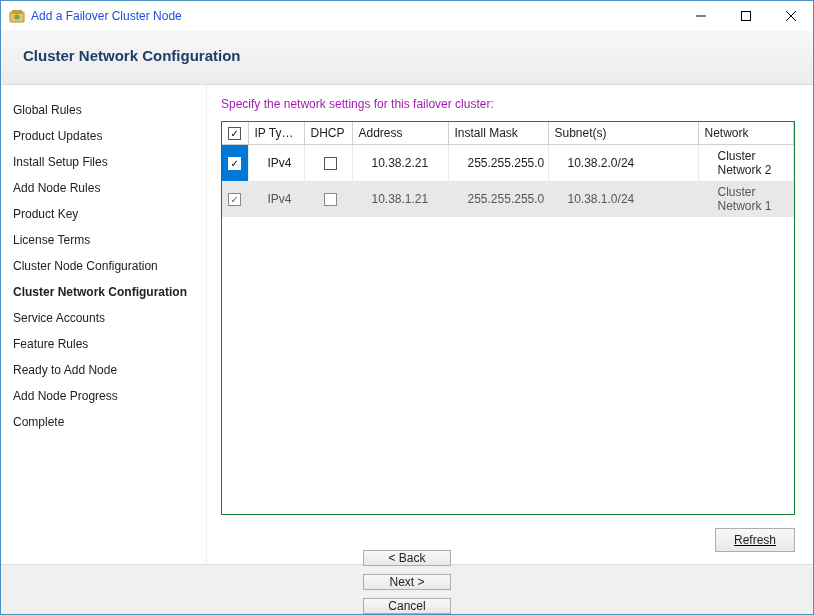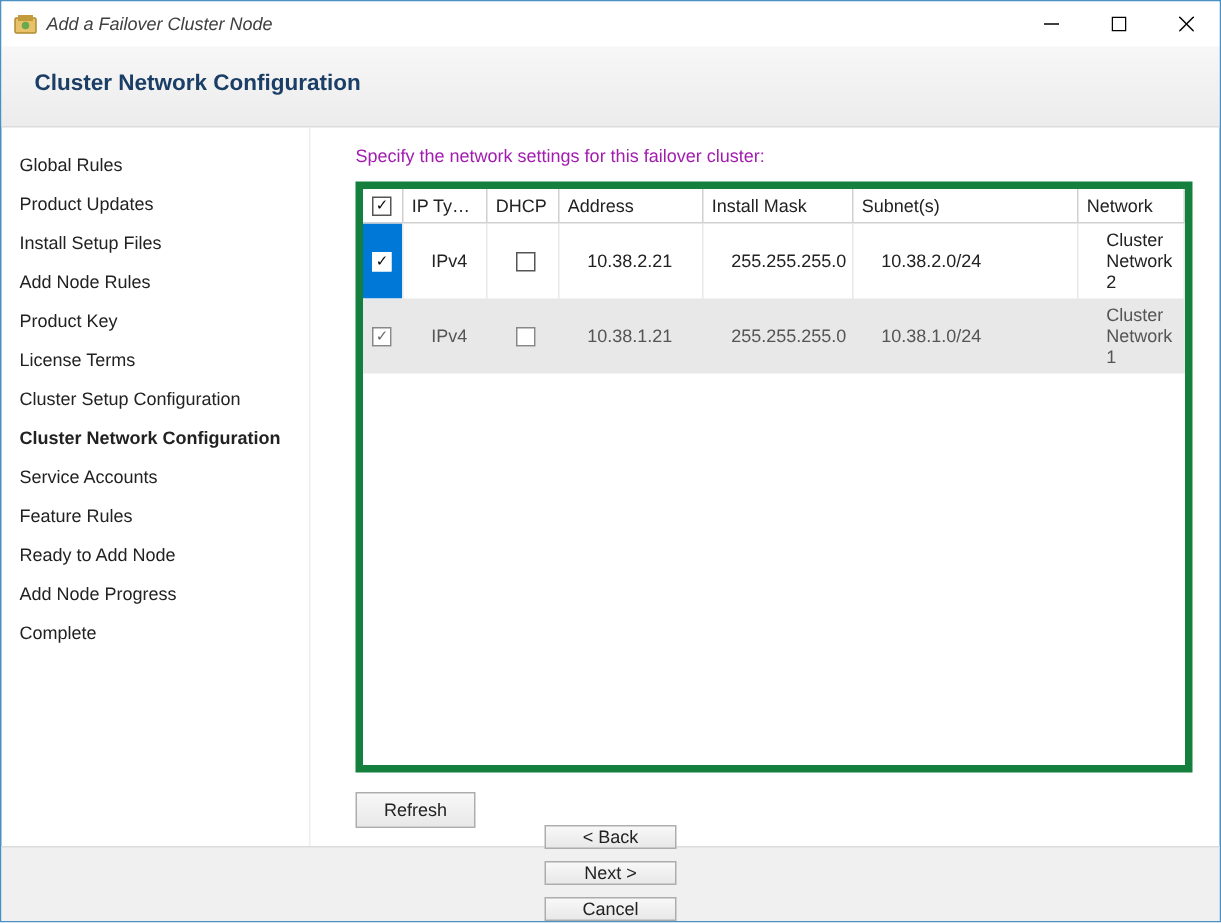--- a/index.html
+++ b/index.html
@@ -1,45 +1,45 @@
 <!DOCTYPE html>
 <html><head>
   <meta charset="utf-8">
   <style>
     * { margin: 0; padding: 0; box-sizing: border-box; font-family: "Segoe UI", Tahoma, sans-serif; font-size: 12px; }
     body { background: #fff; }
     .window { width: 814px; height: 615px; border: 1px solid #4a90c2; display: flex; flex-direction: column; background: #fff; }
     .titlebar { height: 30px; display: flex; align-items: center; padding: 0 0 0 8px; background: #fff; }
     .titlebar-icon { width: 16px; height: 16px; margin-right: 6px; display:flex; align-items:center; justify-content:center;}
-    .titlebar-text { flex: 1; font-size: 12px; color: #404040; font-style: italic; }
+    .titlebar-text { flex: 1; font-size: 12px; color: #1d4ed8; }
     .titlebar-buttons { display: flex; height: 100%; }
     .titlebar-btn { width: 45px; height: 30px; display: flex; align-items: center; justify-content: center; color: #000; }
     .header { padding: 16px 22px 12px 22px; background: linear-gradient(#f7f7f7,#ececec); border-bottom:1px solid #dcdcdc;}
     .header h1 { font-size: 15px; font-weight: 600; color:#1b3e66; margin-bottom: 8px; }
     .header p { font-size: 12px; color:#444; line-height:1.5; padding-left: 14px; max-width: 740px;}
-    .body { flex: 1; display: flex; min-height: 0; gap: 16px; }
+    .body { flex: 1; display: flex; min-height: 0; }
     .sidebar { width: 206px; padding: 12px 6px 12px 12px; border-right: 1px solid #eee; overflow-y:auto;}
     .sidebar-item { padding: 4px 0; font-size: 12px; color:#222; line-height:1.5;}
     .sidebar-item.current { font-weight: 700; }
     .content { flex: 1; padding: 12px 18px 12px 14px; display: flex; flex-direction: column; min-width:0;}
     .content-label { font-size: 12px; color:#a21caf; margin-bottom: 10px; }
-    .table-wrap { border: 5px solid #15803d; height: 444px; overflow: auto; background:#fff; }
+    .table-wrap { border: 1px solid #15803d; height: 444px; overflow: auto; background:#fff; }
     table { border-collapse: collapse; width: 100%; table-layout: fixed; }
     th { background: #fff; border-right: 1px solid #d0d0d0; border-bottom: 1px solid #d0d0d0; padding: 4px 6px; text-align: left; font-weight: 400; color:#222; font-size:12px; white-space:nowrap; overflow:hidden; text-overflow:ellipsis;}
     th.chkcol, td.chkcol { width: 26px; text-align:center; padding:3px 0;}
     td { border-right: 1px solid #e8e8e8; padding: 4px 19px; font-size:12px; color:#222;}
     tr.row-disabled td { background: #e8e8e8; color:#555;}
     tr.row-enabled td.chkcol { background:#0078d7;}
     .chk { width:13px; height:13px; border:1px solid #555; display:inline-flex; align-items:center; justify-content:center; background:#fff; vertical-align:middle;}
     .chk.checked::after { content:"✓"; font-size:10px; line-height:1; color:#000;}
     tr.row-enabled .chkcol .chk { border-color:#fff;}
     tr.row-enabled .chkcol .chk.checked::after { color:#000;}
     tr.row-disabled .chk { border-color:#888;}
     tr.row-disabled .chk.checked::after { color:#666;}
-    .refresh-row { display:flex; padding-top:13px;}
+    .refresh-row { display:flex; justify-content:flex-end; padding-top:13px;text-decoration:underline;}
     .wbtn { min-width: 80px; height: 24px; padding: 0 14px; border: 1px solid #adadad; background: linear-gradient(#f8f8f8,#e8e8e8); font-size:12px; color:#222; display:inline-flex; align-items:center; justify-content:center; }
     .footer { height: 50px; border-top: 1px solid #dcdcdc; background: #f0f0f0; display: flex; justify-content: flex-end; align-items: center; gap: 8px; padding: 0 18px; flex-direction: column;}
     .footer .wbtn { min-width: 88px; height:24px;}
     .col-iptype{width:56px;} .col-dhcp{width:48px;} .col-addr{width:96px;} .col-mask{width:100px;} .col-subnet{width:150px;} .col-net{}
   </style>
 </head>
 <body>
 
 <div class="window">
   <div class="titlebar">
@@ -76,21 +76,21 @@
   </div>
 
   <div class="body">
     <div class="sidebar" id="sidebar">
         <div class="sidebar-item">Global Rules</div>
         <div class="sidebar-item">Product Updates</div>
         <div class="sidebar-item">Install Setup Files</div>
         <div class="sidebar-item">Add Node Rules</div>
         <div class="sidebar-item">Product Key</div>
         <div class="sidebar-item">License Terms</div>
-        <div class="sidebar-item">Cluster Setup Configuration</div>
+        <div class="sidebar-item">Cluster Node Configuration</div>
         <div class="sidebar-item current">Cluster Network Configuration</div>
         <div class="sidebar-item">Service Accounts</div>
         <div class="sidebar-item">Feature Rules</div>
         <div class="sidebar-item">Ready to Add Node</div>
         <div class="sidebar-item">Add Node Progress</div>
         <div class="sidebar-item">Complete</div>
       </div>
     <div class="content">
       <div class="content-label">Specify the network settings for this failover cluster:</div>
       <div class="table-wrap">

